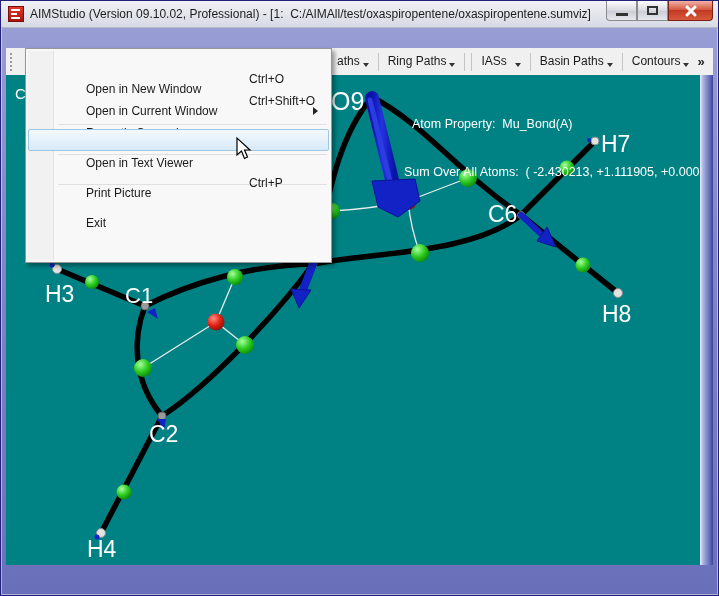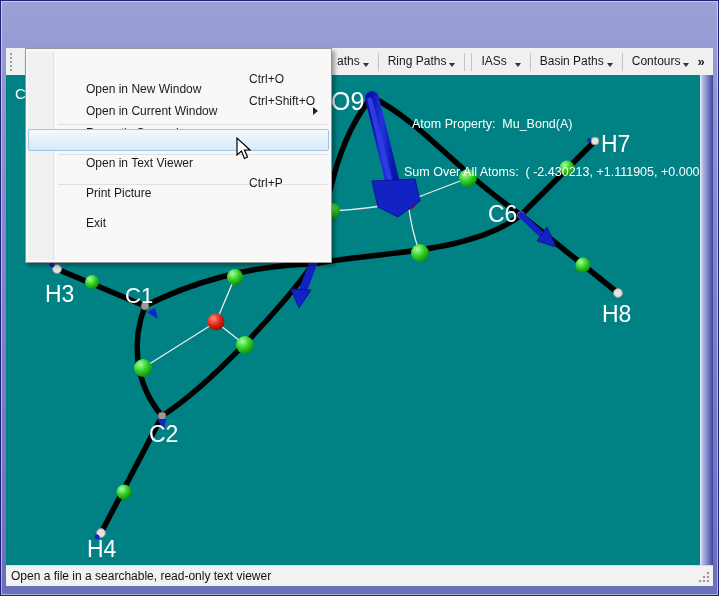--- a/index.html
+++ b/index.html
@@ -85,20 +85,39 @@
     border-top:4px solid transparent;border-bottom:4px solid transparent;border-left:5px solid #222;}
   .menu-sep{height:1px;background:#e0e0e0;margin:3px 4px 4px 32px;}
   
   .cursor{position:absolute;left:232px;top:135px;z-index:100;}
 </style>
 </head>
 <body>
 
 <div class="window">
 
+  <div class="titlebar">
+    <div class="appicon">
+        <i></i>
+        <i></i>
+        <i></i>
+      </div>
+    <div class="title-text">AIMStudio (Version 09.10.02, Professional) - [1:  C:/AIMAll/test/oxaspiropentene/oxaspiropentene.sumviz]</div>
+    <div class="capbtns">
+      <div class="capbtn min">
+          <div class="glyph-min"></div>
+        </div>
+      <div class="capbtn">
+          <div class="glyph-max"></div>
+        </div>
+      <div class="capbtn close">
+          <div class="glyph-x"></div>
+        </div>
+    </div>
+  </div>
 
 
   <div class="toolbar">
     <div class="tb-grip"></div>
     <div class="tb-spacer"></div>
     <div class="tb-btn">
         <span>aths</span>
         <span class="tb-caret"></span>
       </div>
     <div class="tb-sep"></div>
@@ -223,24 +242,20 @@
     </svg>
 
     <div class="prop-overlay">
       <div class="prop-line1">Atom Property:  Mu_Bond(A)</div>
       <div>Sum Over All Atoms:  ( -2.430213, +1.111905, +0.000000 )</div>
     </div>
   </div>
 
   <div class="right-strip"></div>
 
-  <div class="statusbar">
-    <span>Open a file in a searchable, read-only text viewer</span>
-    <div class="grip"></div>
-  </div>
 
   <div class="menu-popup">
     <div class="menu-gutter"></div>
     <div class="menu-item">
       <span>Open in New Window</span>
       <span class="menu-shortcut">Ctrl+O</span>
     </div>
     <div class="menu-item">
       <span>Open in Current Window</span>
       <span class="menu-shortcut">Ctrl+Shift+O</span>

